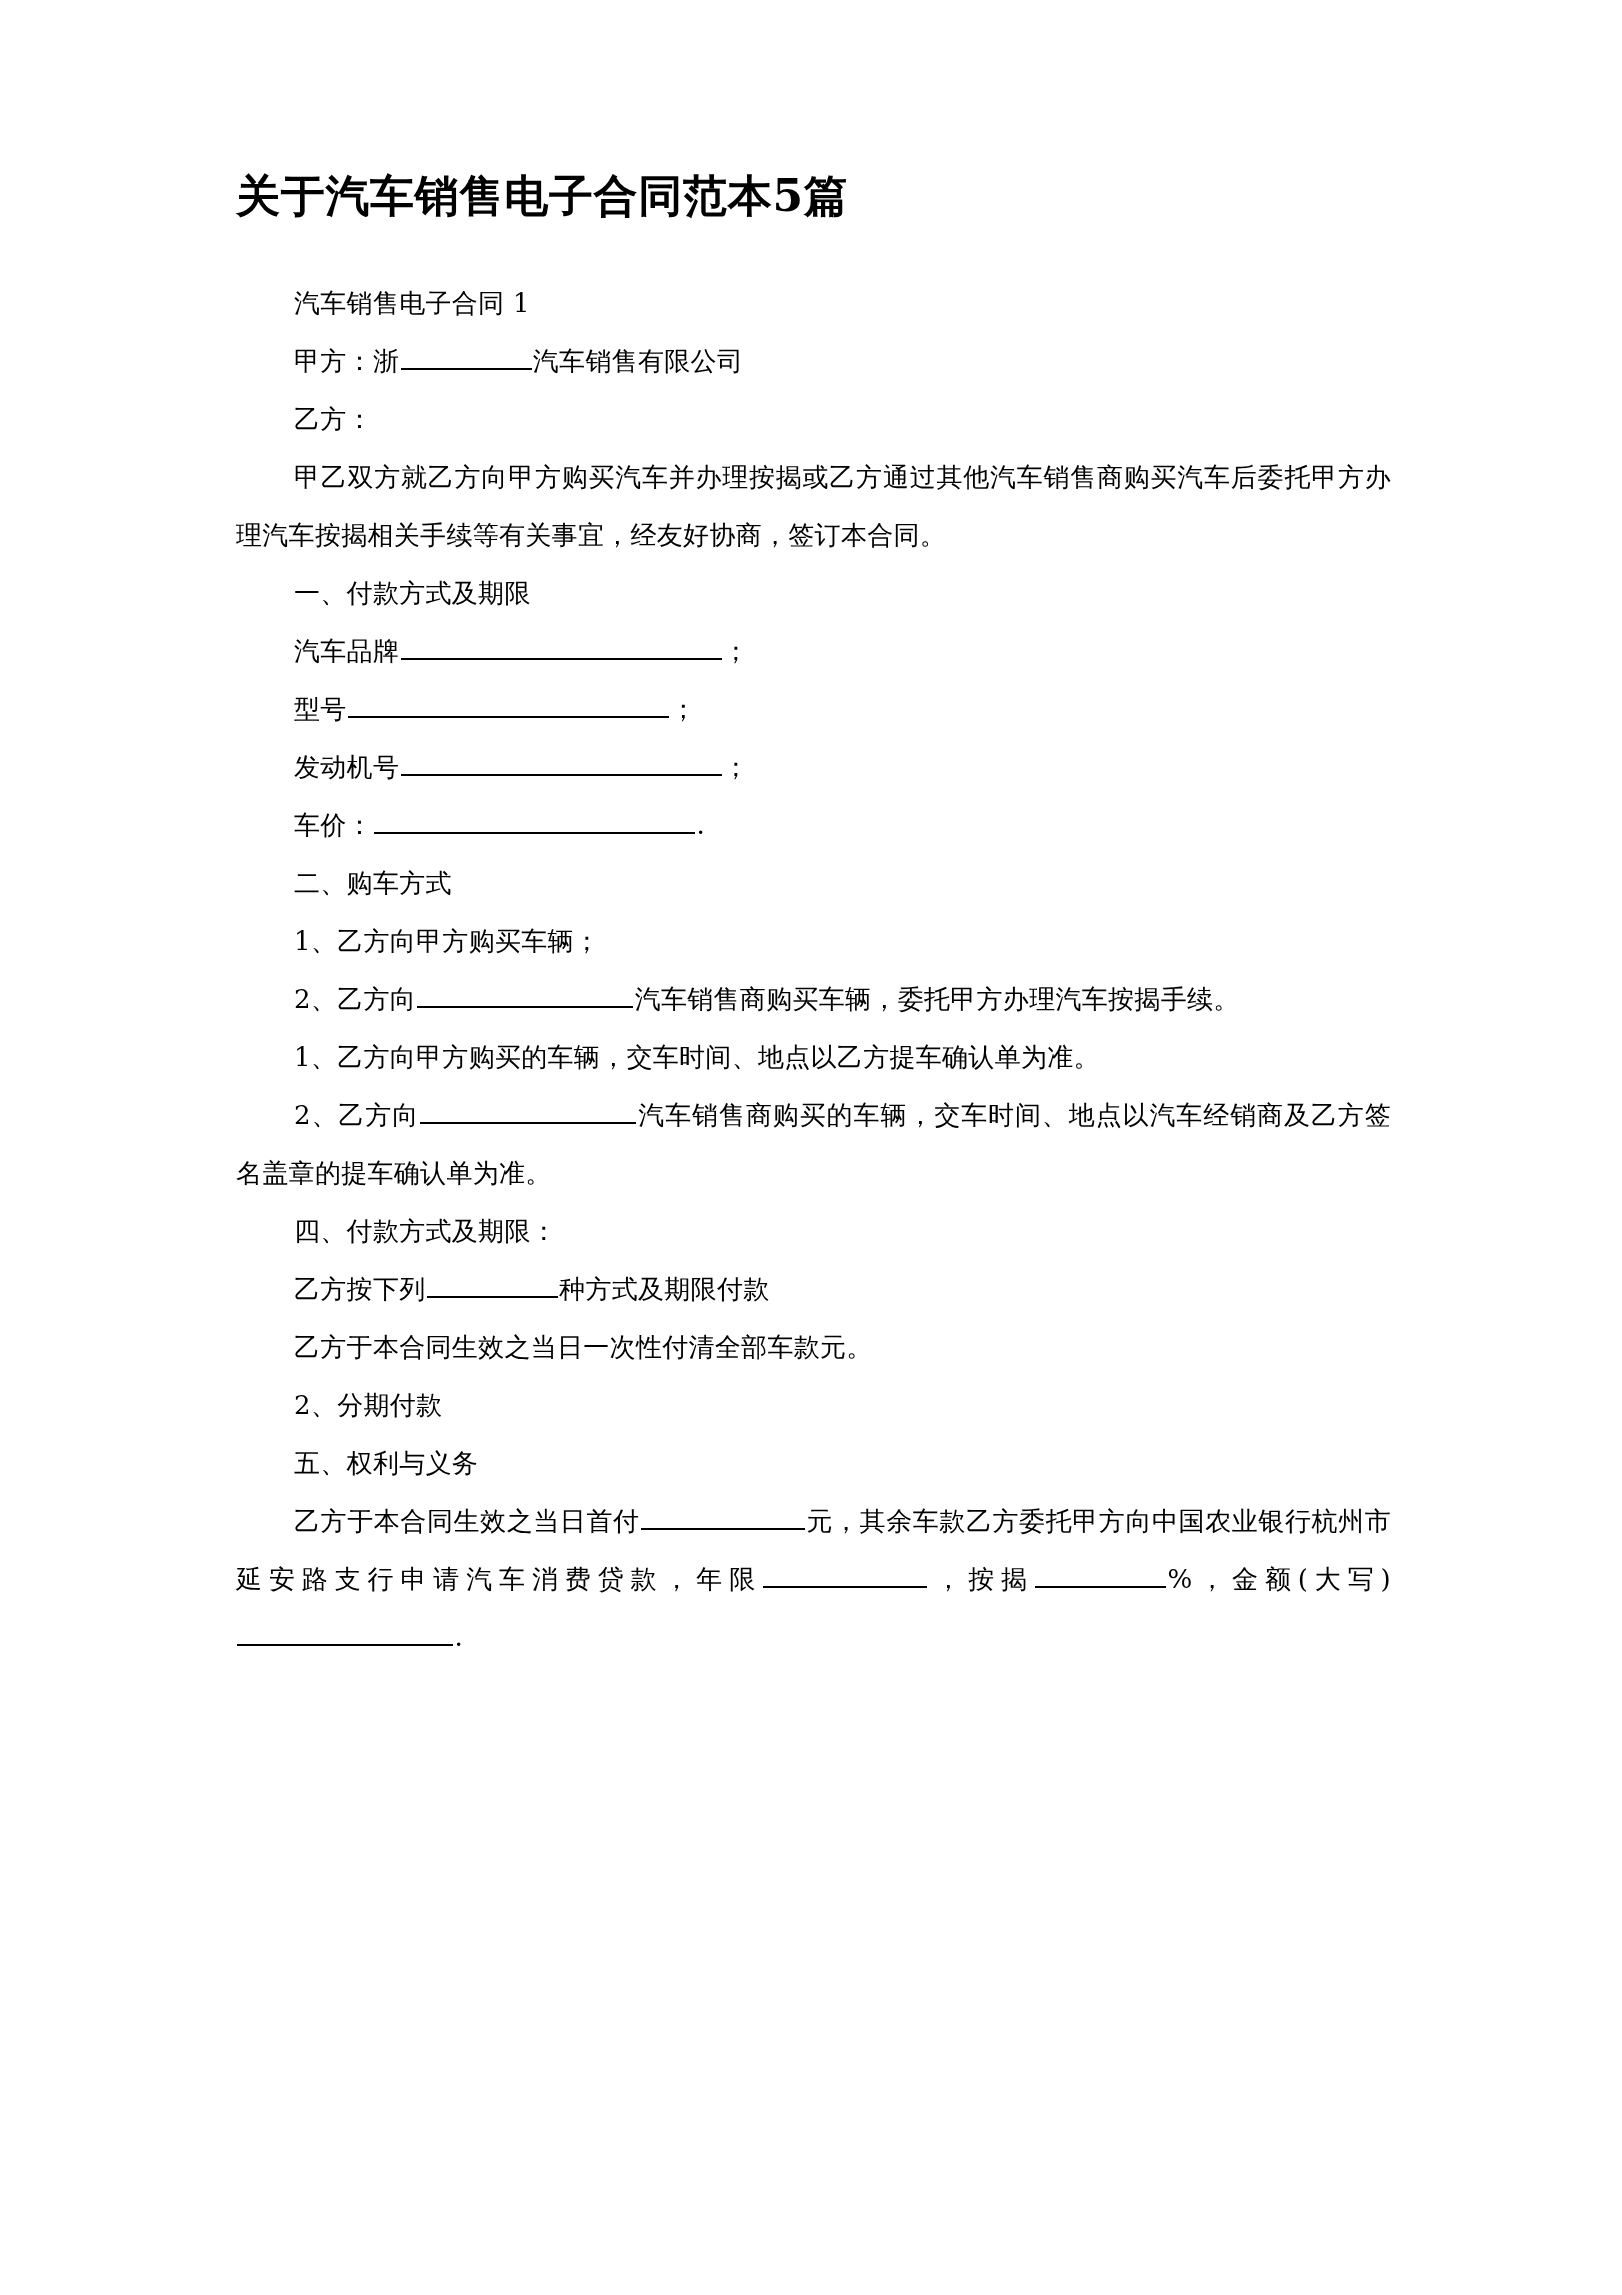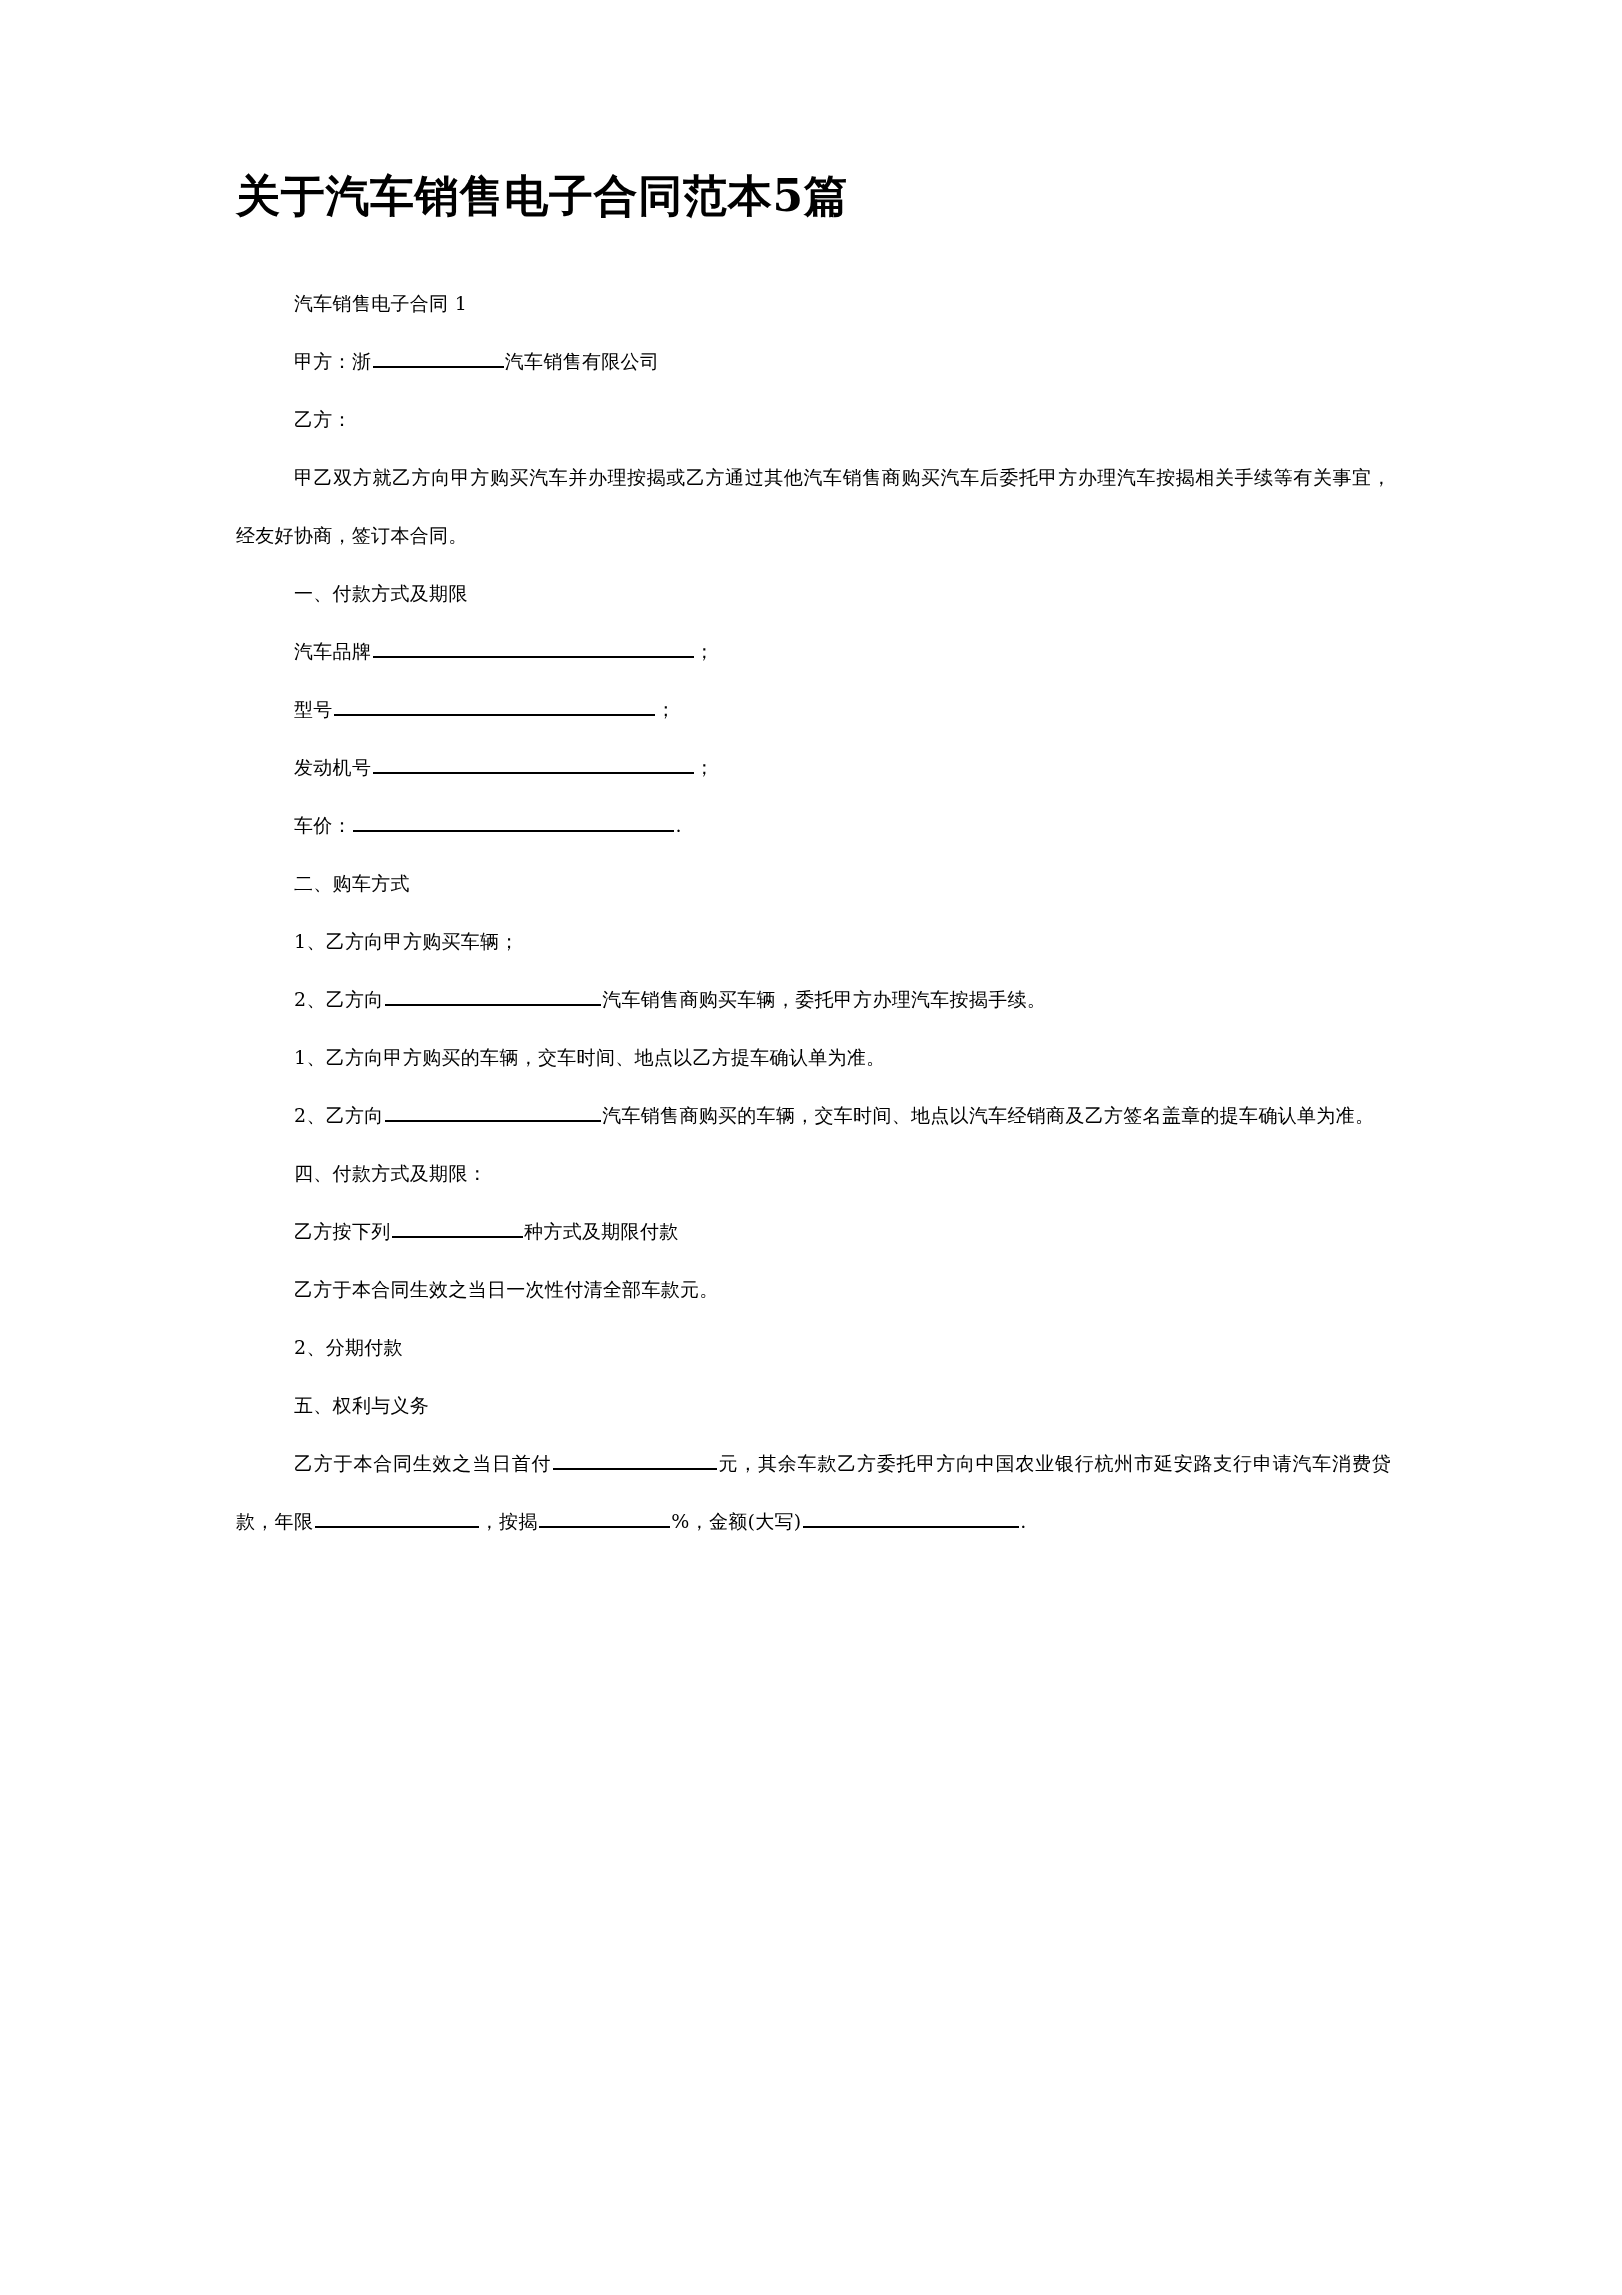--- a/index.html
+++ b/index.html
@@ -33,21 +33,21 @@
   .doc-title {
     font-size: 44px;
     font-weight: bold;
     line-height: 1.2;
     text-align: left;
     margin: 0 0 51px 0;
     letter-spacing: 0.7px;
     font-family: "DejaVu Serif", "Liberation Serif", serif;
   }
   .para {
-    font-size: 19px;
+    font-size: 26px;
     line-height: 58px;
     margin: 0;
     text-align: justify;
     text-justify: inter-ideograph;
     letter-spacing: 0.3px;
     word-break: break-all;
   }
   .para.indent {
     text-indent: 58px;
   }

